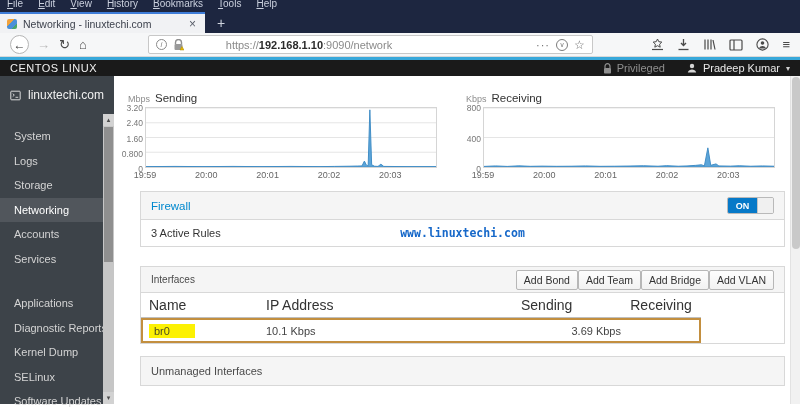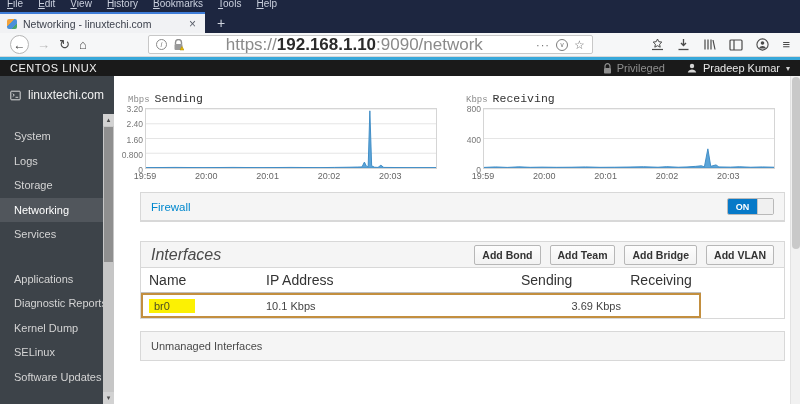--- a/index.html
+++ b/index.html
@@ -19,21 +19,21 @@
   .tab-title { font-size:10.5px; color:#3d424d; white-space:nowrap; overflow:hidden; flex:1; }
   .tab-close { font-size:12px; color:#5a5f6a; cursor:default; padding:0 2px; }
   .newtab { color:#cfd4de; font-size:14px; padding:0 12px 2px 12px; }
 
   .navbar { height:24px; background:#f6f7f8; border-bottom:1px solid #d9d9d9; display:flex; align-items:center; padding:0 10px; }
   .nav-ic { color:#4a4a4a; font-size:13px; line-height:1; margin-right:9px; }
   .back-circle { width:19px; height:19px; border:1px solid #b5b5b5; border-radius:50%; display:flex; align-items:center; justify-content:center; font-size:12px; color:#333; margin-right:8px; background:#fff; }
   .fwd { color:#b9b9b9; }
   .urlbar { margin-left:52px; width:445px; height:19px; background:#fff; border:1px solid #c8c8c8; border-radius:2px; display:flex; align-items:center; gap:6px; padding:0 7px; }
   .info-ic { width:11px; height:11px; border:1px solid #8a8a8a; border-radius:50%; color:#8a8a8a; font-size:8px; line-height:10px; text-align:center; font-style:italic; flex:0 0 auto; }
-  .url-text { flex:1; font-size:17px; color:#8a8a8a; white-space:nowrap; overflow:hidden;padding-left:36px; }
+  .url-text { flex:1; font-size:11px; color:#8a8a8a; white-space:nowrap; overflow:hidden;padding-left:36px; }
   .url-text b { color:#2b2b2b; font-weight:bold; }
   .url-right { color:#6f6f6f; font-size:11px; letter-spacing:1px; }
   .pocket-ic { width:12px; height:12px; border-radius:50%; border:1.5px solid #7c7c7c; color:#7c7c7c; font-size:7px; line-height:9px; text-align:center; }
   .star-ic { color:#6f6f6f; font-size:12px; }
   .nav-right { margin-left:auto; display:flex; align-items:center; gap:13px; }
   .nav-right svg { display:block; }
   .menu-btn { font-size:13px; color:#4a4a4a; }
   .teal-line { height:3px; background:#38a8da; }
 
   
@@ -60,21 +60,21 @@
   .side-thumb { position:absolute; top:13px; left:1px; width:9px; height:135px; background:#8f8f8f; }
 
   .content { flex:1; background:#fff; position:relative; overflow:hidden; }
   .content-scroll { position:absolute; right:0; top:0; bottom:0; width:10px; background:#f1f1f1; border-left:1px solid #e2e2e2; }
   .content-thumb { position:absolute; top:1px; left:1px; width:8px; height:172px; background:#c9c9c9; border-radius:4px; }
 
   
   .charts-row { display:flex; margin:16px 0 0 14px; }
   .chart-block { width:309px; }
   .chart-block + .chart-block { margin-left:29px; }
-  .chart-head { display:flex; align-items:baseline; gap:5px; margin-bottom:3px; padding-left:0;font-family:Liberation Mono, monospace; }
+  .chart-head { display:flex; align-items:baseline; gap:5px; margin-bottom:3px; padding-left:0; }
   .chart-unit { font-size:9px; color:#8d8d8d; }
   .chart-title { font-size:11.5px; color:#333; }
   .plotwrap { display:flex; }
   .ylabels { width:17px; position:relative; }
   .ylabels div { position:absolute; right:2px; font-size:8.5px; color:#777; white-space:nowrap; }
   .plot { width:292px; height:61px; border:1px solid #d5d5d5; position:relative; background:#fff; }
   .plot svg { display:block; }
   .xlabels { position:relative; height:13px; margin-left:17px; width:292px; }
   .xlabels div { position:absolute; top:2px; width:34px; margin-left:-17px; text-align:center; font-size:9px; color:#666; }
 
@@ -86,22 +86,22 @@
   .fw-title { color:#0088ce; font-size:11.5px; }
   .toggle { margin-left:auto; display:flex; width:47px; height:17px; border:1px solid #b9b9b9; border-radius:2px; overflow:hidden; }
   .toggle-on { flex:1; background:#0679c8; color:#fff; font-size:9px; font-weight:bold; display:flex; align-items:center; justify-content:center; }
   .toggle-handle { width:16px; background:#f0f0f0; border-left:1px solid #c4c4c4; }
   .fw-body { height:26px; display:flex; align-items:center; padding:0 10px; position:relative; }
   .fw-rules { font-size:11px; color:#333; }
   .watermark { position:absolute; left:0; right:0; text-align:center; font-family:"DejaVu Sans Mono","Liberation Mono",monospace; font-weight:bold; font-size:11.5px; color:#1668c9; }
 
   .if-card { margin-top:19px; }
   .if-card .card-head { height:26px; }
-  .if-title { color:#4a4a4a; font-size:16px;font-style:italic; }
-  .btn-group { margin-left:auto; display:flex; gap:9px;font-weight:bold; }
+  .if-title { color:#4a4a4a; font-size:10px; }
+  .btn-group { margin-left:auto; display:flex; gap:0; }
   .btn { height:20px; padding:0 7px; font-size:10.5px; color:#333; background:linear-gradient(#fdfdfd,#f2f2f2); border:1px solid #b7b7b7; border-radius:2px; display:flex; align-items:center; white-space:nowrap; }
 
   .tgrid { display:grid; grid-template-columns:117px 255px 100px 80px; align-items:center; width:560px; padding-left:8px; }
   .thead-row { height:25px; border-bottom:1px solid #bfbfbf; }
   .thead-row > div { font-size:14px; color:#333; }
   .th-recv { text-align:center; }
   .trow { position:relative; border-bottom:1px solid #ebebeb; height:25px; }
   .trow:last-child { border-bottom:none; }
   .trow .tgrid { height:100%;border-radius:12px; }
   .tcell { font-size:11px; color:#444; }
@@ -214,20 +214,21 @@
           <rect x="1" y="1" width="12" height="11" rx="1" fill="none" stroke="#e4e4e4" stroke-width="1.2"></rect>
           <path d="M3.5 4.2l2 1.8-2 1.8M7 8.8h3.5" stroke="#e4e4e4" stroke-width="1.1" fill="none"></path>
         </svg>
         <span class="host-name">linuxtechi.com</span>
       </div>
       <div class="nav-list">
           <div class="side-item">System</div>
           <div class="side-item">Logs</div>
           <div class="side-item">Storage</div>
           <div class="side-item active">Networking</div>
+          <div class="side-item">Accounts</div>
           <div class="side-item">Services</div>
           <div class="nav-gap"></div>
           <div class="side-item">Applications</div>
           <div class="side-item">Diagnostic Reports</div>
           <div class="side-item">Kernel Dump</div>
           <div class="side-item">SELinux</div>
           <div class="side-item">Software Updates</div>
         </div>
       <div class="side-scroll">
         <div class="arr up">▴</div>
@@ -299,20 +300,24 @@
         </div>
       </div>
 
       <div class="card fw-card">
         <div class="card-head">
           <span class="fw-title">Firewall</span>
           <div class="toggle">
             <div class="toggle-on">ON</div>
             <div class="toggle-handle"></div>
           </div>
+        </div>
+        <div class="fw-body">
+          <span class="fw-rules">3 Active Rules</span>
+          <span class="watermark">www.linuxtechi.com</span>
         </div>
       </div>
 
       <div class="card if-card">
         <div class="card-head">
           <span class="if-title">Interfaces</span>
           <div class="btn-group">
               <div class="btn">Add Bond</div>
               <div class="btn">Add Team</div>
               <div class="btn">Add Bridge</div>

